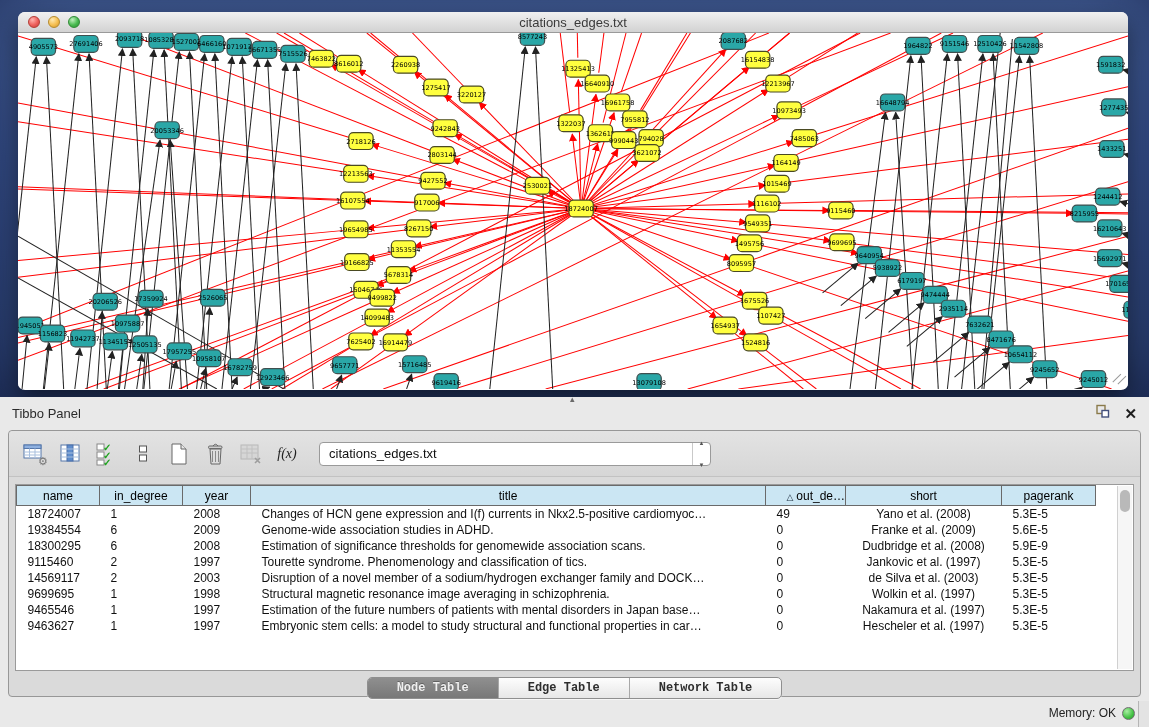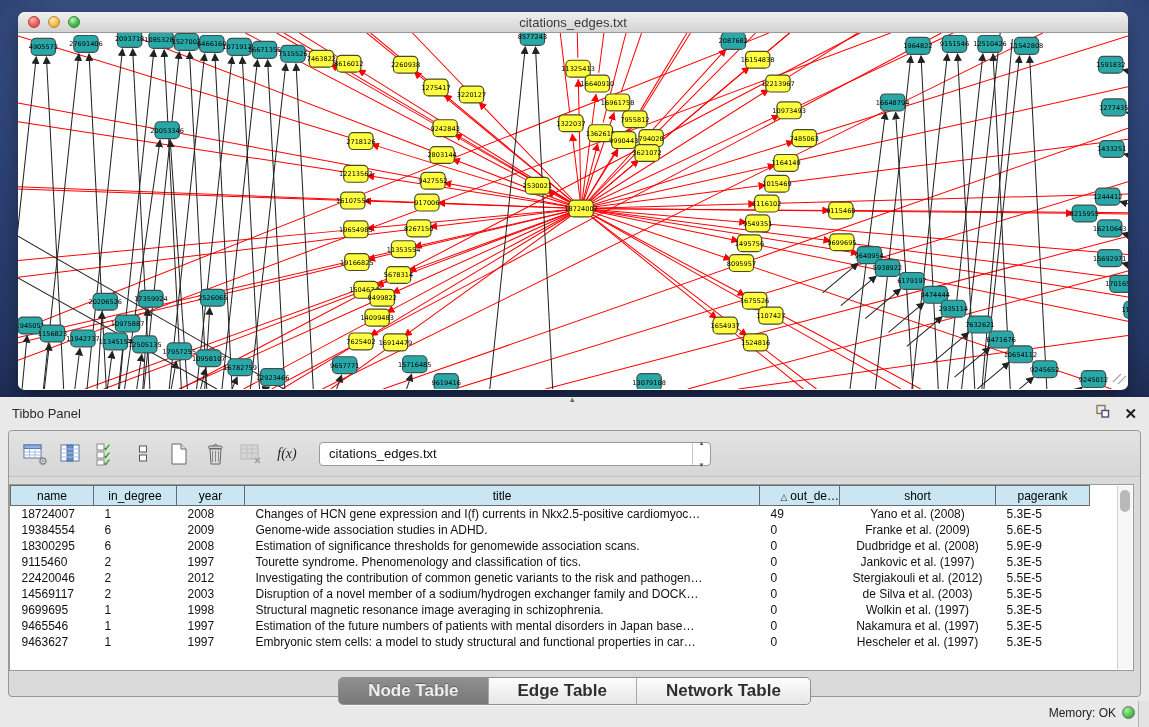--- a/index.html
+++ b/index.html
@@ -40,40 +40,40 @@
   .toolbar { height:46px; display:flex; align-items:center; padding-left:12px; gap:8px;
     background:linear-gradient(#e3e3e3,#d6d6d6); border-bottom:1px solid #c2c2c2; border-radius:4px 4px 0 0; }
   .tool-btn { width:28px; height:30px; display:flex; align-items:center; justify-content:center; cursor:pointer; }
   .tool-btn.disabled { opacity:.45; cursor:default; }
   .fx { font-family:"Liberation Serif", serif; font-style:italic; font-size:14px; color:#222; }
   .combo { margin-left:10px; width:392px; height:24px; background:#fff; border:1px solid #9a9a9a;
     border-radius:4px; position:relative; font-size:13px; color:#111; line-height:22px; padding-left:9px; cursor:pointer; }
   .combo .steppers { position:absolute; right:0; top:0; width:18px; height:22px; border-left:1px solid #c9c9c9;
     display:flex; flex-direction:column; align-items:center; justify-content:center; font-size:6px; color:#555; }
 
-  .table-wrap { position:relative; margin:7px 6px 0 0; height:187px; background:#fff; border:1px solid #9a9a9a; overflow:hidden; }
+  .table-wrap { position:relative; margin:7px 6px 0 6px; height:187px; background:#fff; border:1px solid #9a9a9a; overflow:hidden; }
   table { border-collapse:collapse; table-layout:fixed; width:1079px; font-size:12px; }
   th { background:#CBE6F3; border:1px solid #6a6a6a; font-weight:normal; font-size:12px; color:#000;
       height:20px; text-align:center; overflow:hidden; white-space:nowrap; }
   th.sorted { text-align:right; padding-left:5px; }
   .sort-tri { font-size:9px; color:#234; margin-right:3px; }
   td { height:16px; padding:0 0 0 11px; color:#101010; white-space:nowrap; overflow:hidden; border:none; }
   td.c5 { text-align:center; padding:0; }
   .vscroll { position:absolute; top:1px; right:1px; width:15px; height:183px; background:#f6f6f6; border-left:1px solid #d0d0d0; }
   .vthumb { position:absolute; top:4px; left:2px; width:10px; height:22px; background:#b9b9b9; border-radius:6px; }
 
   .tabs-row { display:flex; justify-content:center; margin-top:6px; }
   .segmented { display:flex; border:1px solid #8f8f8f; border-radius:5px; overflow:hidden;
     background:linear-gradient(#fdfdfd,#e7e7e7); box-shadow:0 1px 0 rgba(255,255,255,.6); }
-  .segment { padding:3px 29px; font-size:17px; color:#2e2e2e; font-weight:bold; border-right:1px solid #a8a8a8; cursor:pointer; }
+  .segment { padding:3px 29px; font-size:12px; color:#2e2e2e; font-weight:bold; border-right:1px solid #a8a8a8; cursor:pointer;font-family:Liberation Mono, monospace; }
   .segment:last-child { border-right:none;text-align:center; }
   .segment.active { background:linear-gradient(#8f8f8f,#787878); color:#efefef; text-shadow:0 -1px 0 rgba(0,0,0,.3); }
 
   .status-bar { position:absolute; bottom:0; left:0; width:1149px; height:26px; }
-  .status-right { position:absolute; right:14px; top:5px; display:flex; align-items:flex-start; gap:6px; font-size:12px; color:#222; }
+  .status-right { position:absolute; right:14px; top:5px; display:flex; align-items:center; gap:6px; font-size:12px; color:#222; }
   .green-dot { width:13px; height:13px; border-radius:50%; border:1px solid #6f6f6f;
     background:radial-gradient(circle at 35% 30%, #a9eea3, #44C144 60%, #2d9a2d); }
   .status-divider { position:absolute; right:0; top:0; width:11px; height:26px; border-left:1px solid #b5b5b5; background:#e3e3e3; }
 </style>
 </head>
 <body>
 
 <div class="screen">
 
   <div class="network-area">
@@ -826,29 +826,20 @@
               <tr>
                 <td class="c0">9115460</td>
                 <td class="c1">2</td>
                 <td class="c2">1997</td>
                 <td class="c3">Tourette syndrome. Phenomenology and classification of tics.</td>
                 <td class="c4">0</td>
                 <td class="c5">Jankovic et al. (1997)</td>
                 <td class="c6">5.3E-5</td>
               </tr>
               <tr>
-                <td class="c0">22420046</td>
-                <td class="c1">2</td>
-                <td class="c2">2012</td>
-                <td class="c3">Investigating the contribution of common genetic variants to the risk and pathogen…</td>
-                <td class="c4">0</td>
-                <td class="c5">Stergiakouli et al. (2012)</td>
-                <td class="c6">5.5E-5</td>
-              </tr>
-              <tr>
                 <td class="c0">14569117</td>
                 <td class="c1">2</td>
                 <td class="c2">2003</td>
                 <td class="c3">Disruption of a novel member of a sodium/hydrogen exchanger family and DOCK…</td>
                 <td class="c4">0</td>
                 <td class="c5">de Silva et al. (2003)</td>
                 <td class="c6">5.3E-5</td>
               </tr>
               <tr>
                 <td class="c0">9699695</td>

